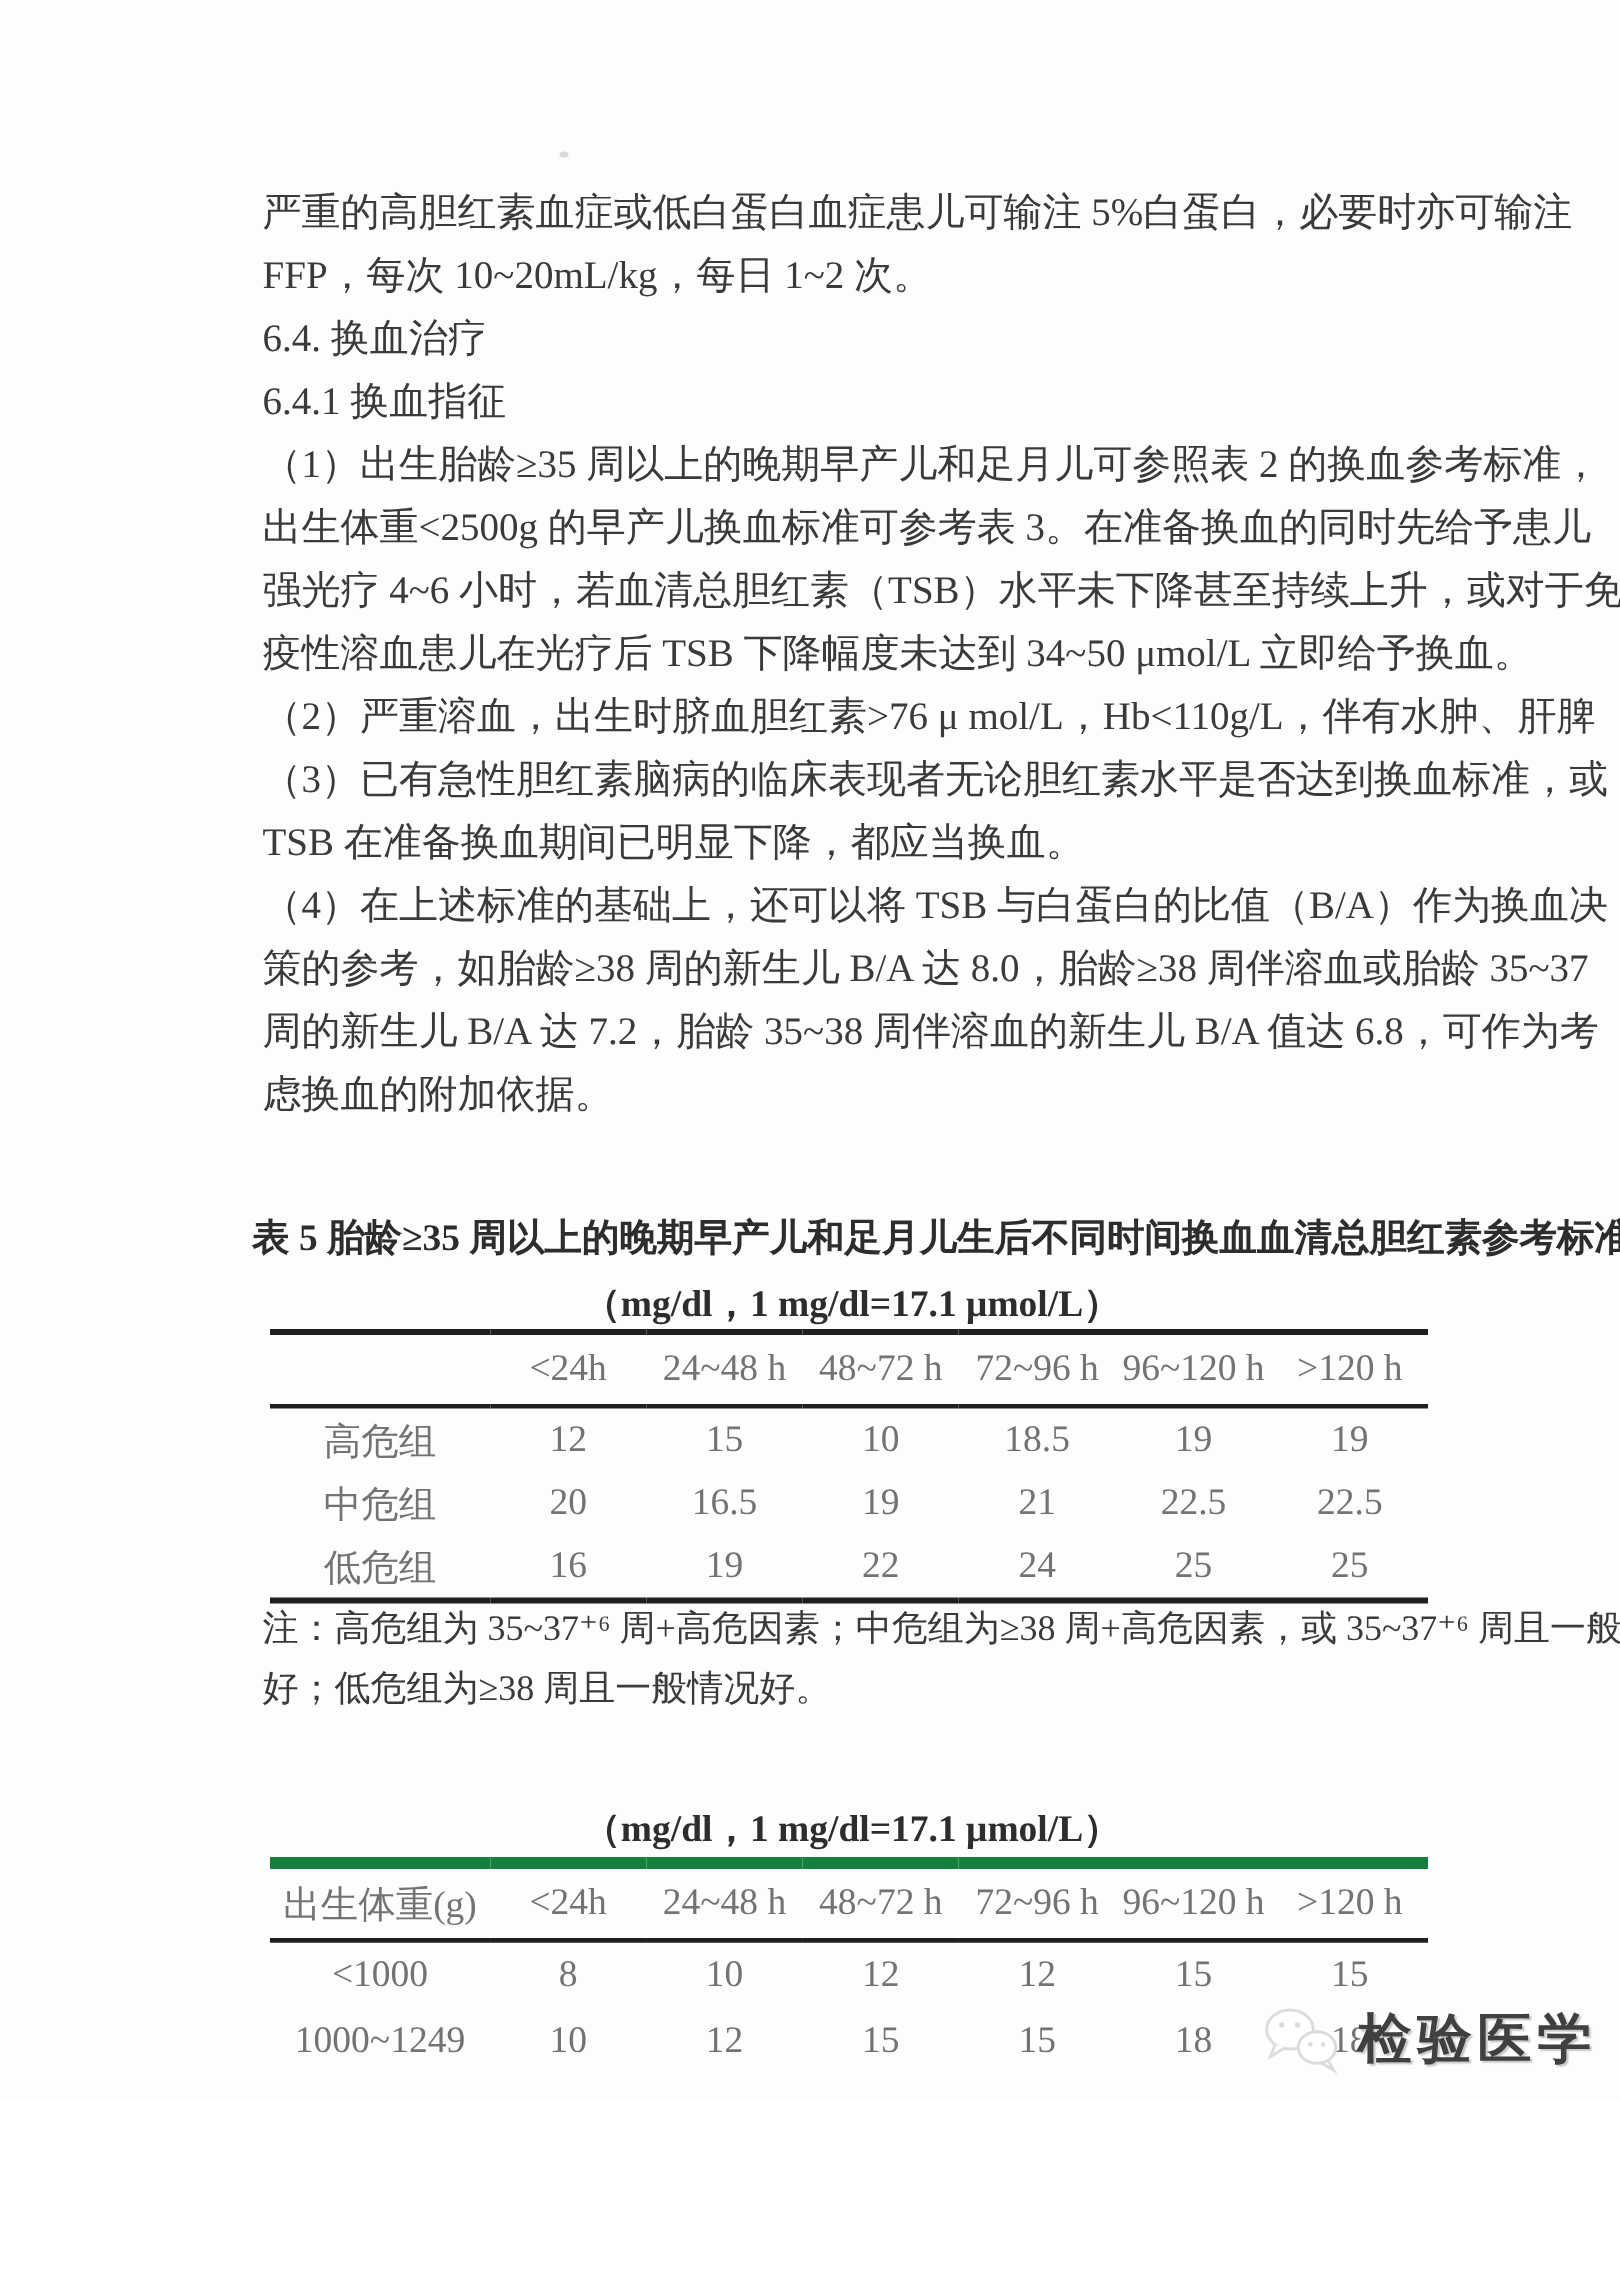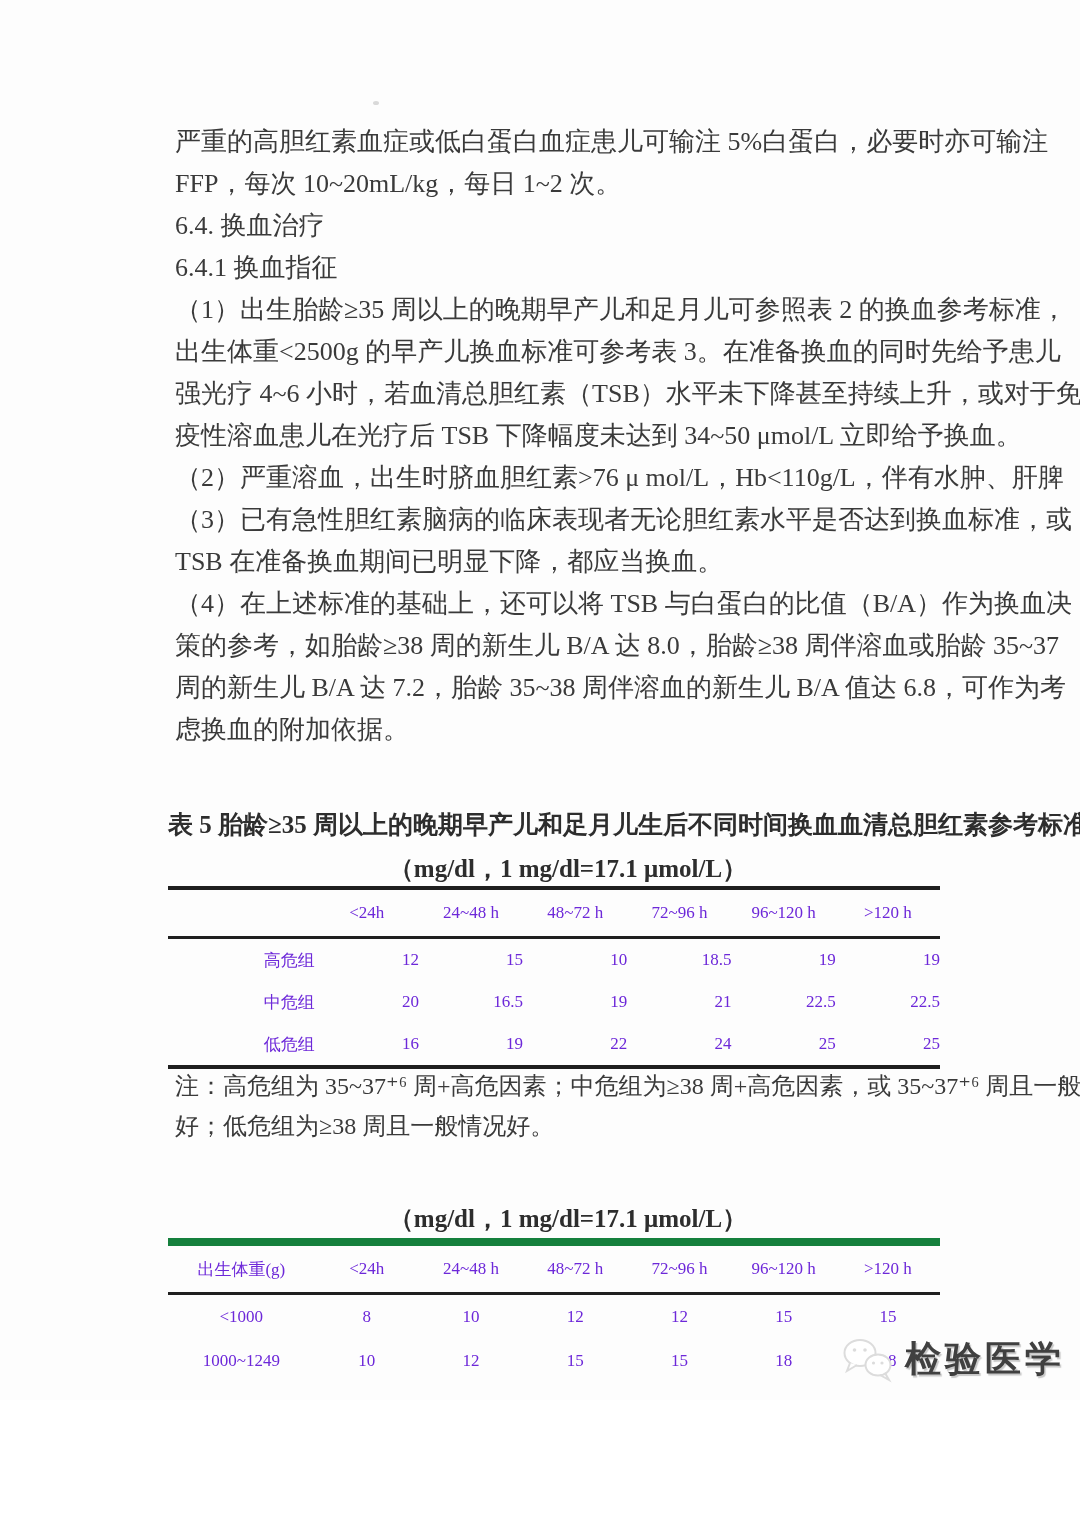--- a/index.html
+++ b/index.html
@@ -36,47 +36,47 @@
     color: #2d2d2d;
     white-space: nowrap;
     margin-left: 28px;
   }
   #caption5 { top: 808px; }
   #units5   { top: 852px; }
   #caption6 { top: 1152px; }
   #units6   { top: 1202px; }
   table.tbl {
     position: absolute;
-    left: 168px;
+    left: 180px;
     width: 772px;
     border-collapse: collapse;
     table-layout: fixed;
-    font-size: 17px;
-    color: #6d28d9;
+    font-size: 25px;
+    color: #737373;
   }
   table.tbl th, table.tbl td {
     font-weight: normal;
     text-align: center;
     padding: 0;
     vertical-align: middle;
   }
   #table5 {
     top: 886px;
     border-top: 4px solid #1f1f1f;
     border-bottom: 4px solid #1f1f1f;
   }
   #table6 {
     top: 1238px;
     border-top: 8px solid #15803d;
   }
   table.tbl thead th {
     height: 46px;
     border-bottom: 3px solid #1f1f1f;
   }
-  #table5 tbody th, #table5 tbody td { height: 42px; text-align: right; }
+  #table5 tbody th, #table5 tbody td { height: 42px; }
   #table6 tbody th, #table6 tbody td { height: 44px; }
   .note {
     position: absolute;
     left: 175px; top: 1066px;
     width: 775px;
     font-size: 24px;
     line-height: 40px;
     color: #3a3a3a;
   }
   .note .line { white-space: nowrap; }

